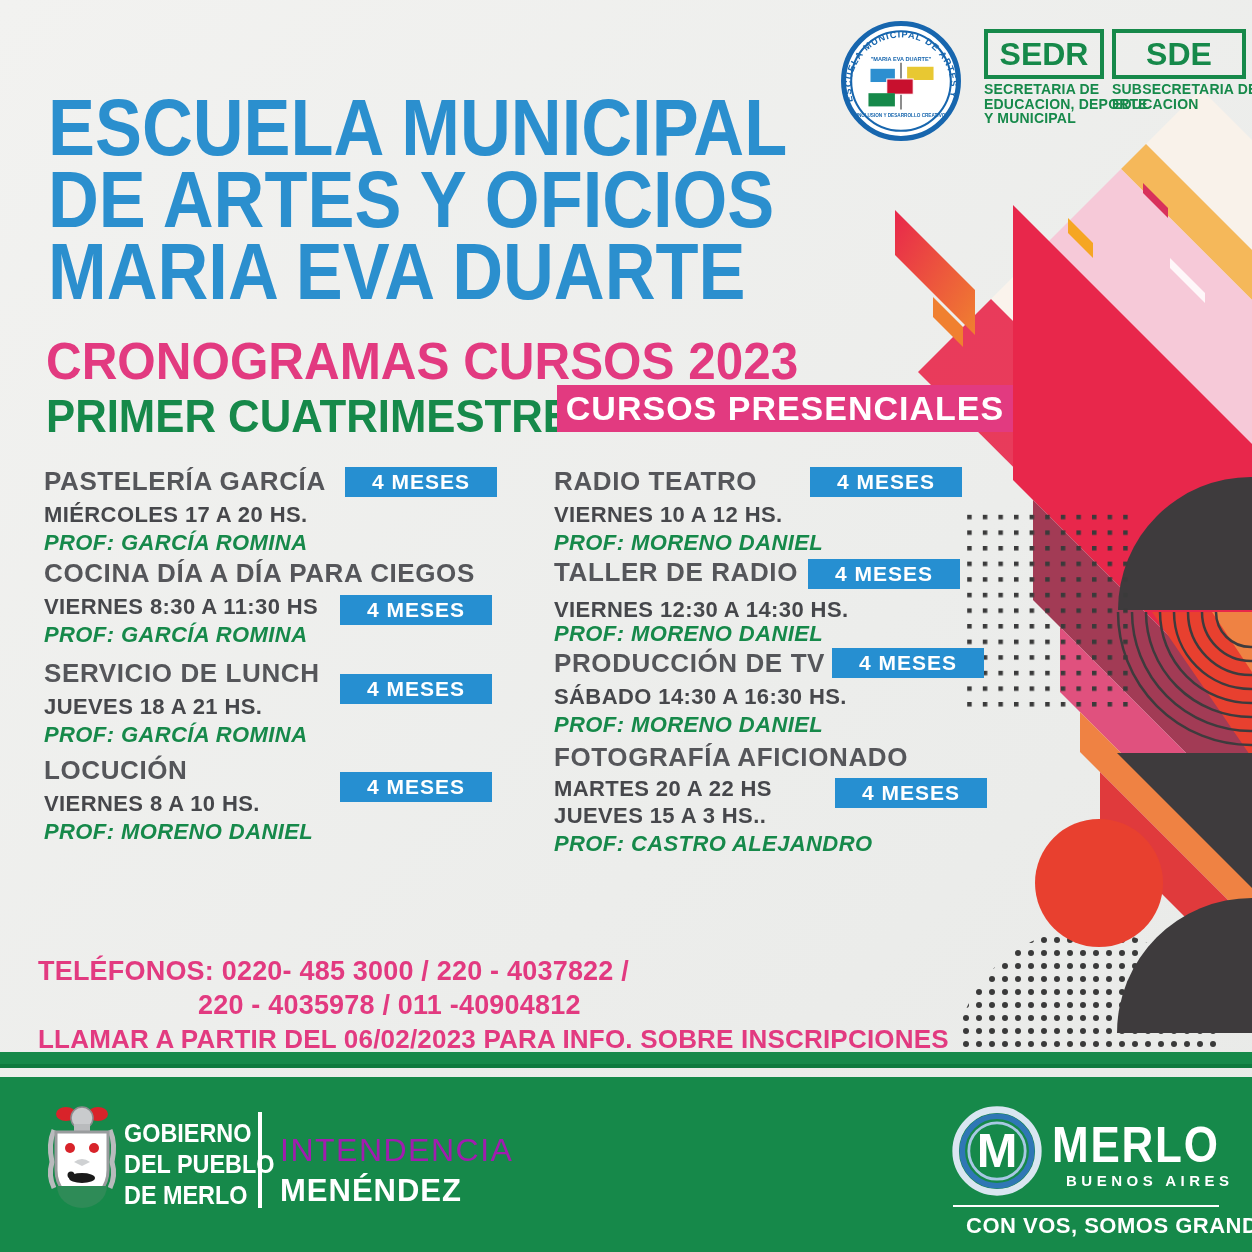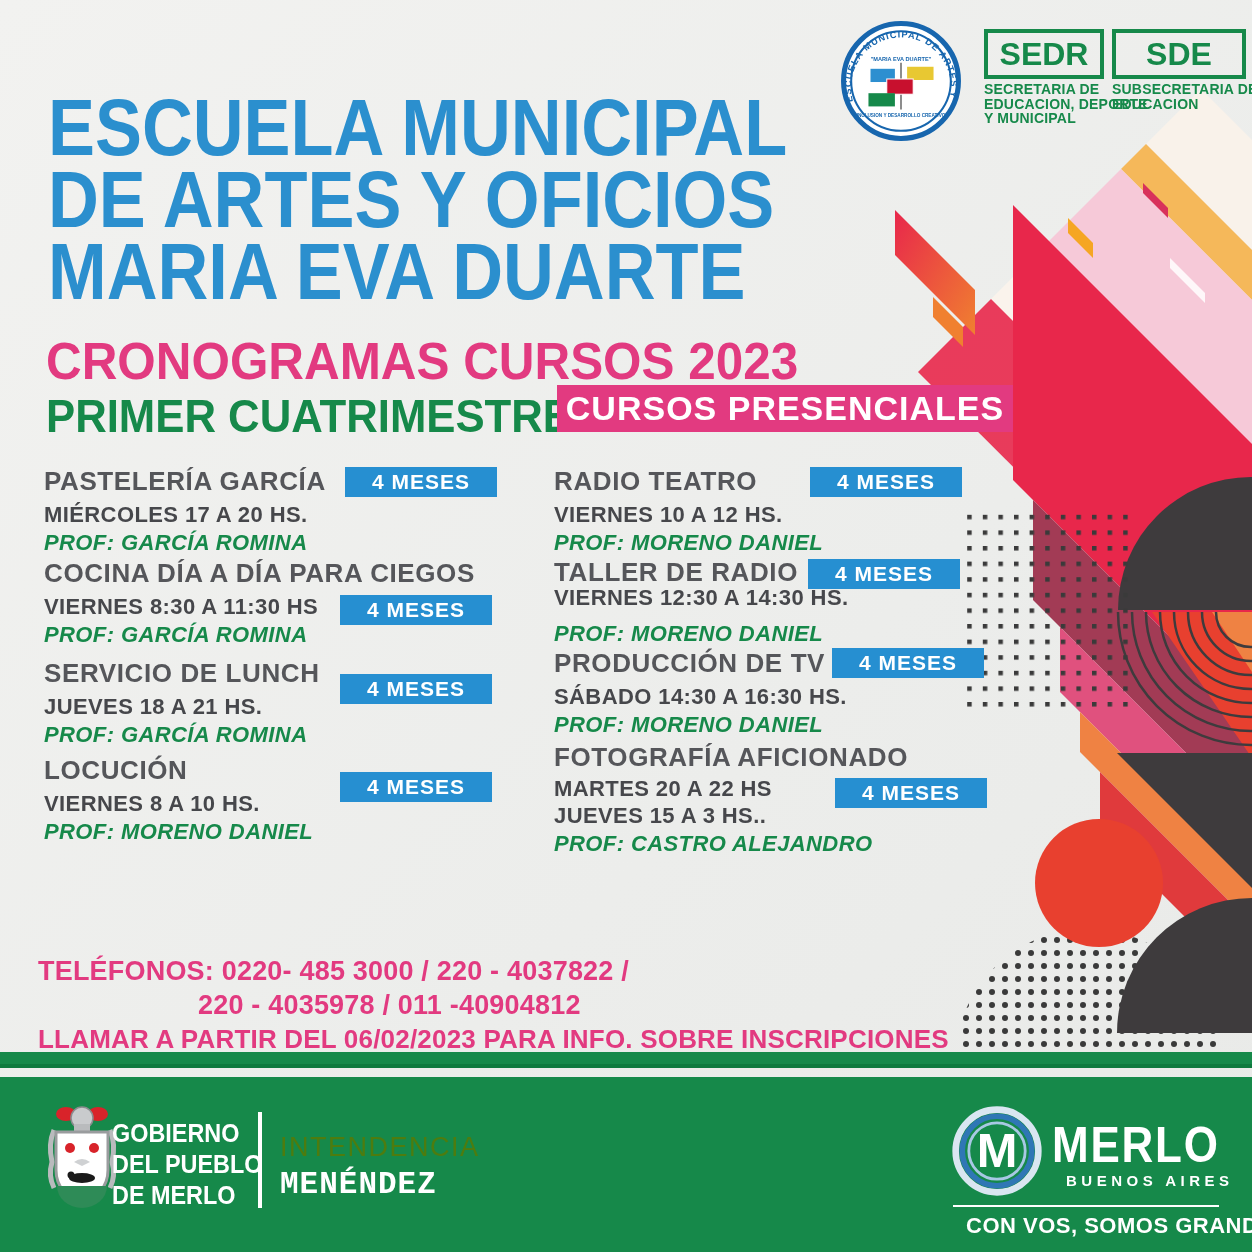--- a/index.html
+++ b/index.html
@@ -27,22 +27,22 @@
   .c-prof{position:absolute;left:0;font-weight:bold;font-size:22px;color:var(--green);letter-spacing:.4px;white-space:nowrap;font-style:italic;}
   .badge{position:absolute;width:152px;height:30px;background:var(--badge);display:flex;align-items:center;justify-content:center;
     color:#fff;font-weight:bold;font-size:21px;letter-spacing:1px;}
   
   .phone{color:var(--pink);font-weight:bold;font-size:27px;letter-spacing:.2px;}
   
   .stripe{position:absolute;left:0;width:1252px;background:var(--green);}
   .band{position:absolute;left:0;top:1077px;width:1252px;height:175px;background:var(--green);}
   .gov-line{color:#fff;font-weight:bold;font-size:26px;line-height:31px;}
   .divider{position:absolute;width:4px;background:#fff;}
-  .intend1{color:#4d7c0f;font-weight:400;font-size:27px;letter-spacing:1.5px;}
-  .intend2{color:#fff;font-weight:bold;font-size:31px;letter-spacing:1px;font-family:Liberation Mono, monospace;}
+  .intend1{color:#a21caf;font-weight:400;font-size:32px;letter-spacing:1.5px;}
+  .intend2{color:#fff;font-weight:bold;font-size:31px;letter-spacing:1px;}
   .merlo{color:#fff;font-weight:bold;font-size:50px;letter-spacing:2px;}
   .merlo-sub{color:#fff;font-weight:bold;font-size:15px;letter-spacing:4.5px;}
   .slogan{color:#fff;font-weight:bold;font-size:22px;letter-spacing:.5px;}
   .hline{position:absolute;height:2px;background:#fff;}
 </style>
 </head>
 <body>
 
 <svg class="abs" style="left:0;top:0;z-index:0" width="1252" height="1252" viewBox="0 0 1252 1252">
   <defs>
@@ -182,21 +182,21 @@
 <div class="course" style="left:554px;top:466px;z-index:2">
   <div class="c-title">RADIO TEATRO</div>
   <div class="badge" style="left:256px;top:1px">4 MESES</div>
   <div class="c-sched" style="top:36px">VIERNES 10 A 12 HS.</div>
   <div class="c-prof" style="top:64px">PROF: MORENO DANIEL</div>
 </div>
 
 <div class="course" style="left:554px;top:557px;z-index:2">
   <div class="c-title">TALLER DE RADIO</div>
   <div class="badge" style="left:254px;top:2px">4 MESES</div>
-  <div class="c-sched" style="top:28px">VIERNES 12:30 A 14:30 HS.</div>
+  <div class="c-sched" style="top:40px">VIERNES 12:30 A 14:30 HS.</div>
   <div class="c-prof" style="top:64px">PROF: MORENO DANIEL</div>
 </div>
 
 <div class="course" style="left:554px;top:648px;z-index:2">
   <div class="c-title">PRODUCCIÓN DE TV</div>
   <div class="badge" style="left:278px;top:0px">4 MESES</div>
   <div class="c-sched" style="top:36px">SÁBADO 14:30 A 16:30 HS.</div>
   <div class="c-prof" style="top:64px">PROF: MORENO DANIEL</div>
 </div>
 
@@ -227,21 +227,21 @@
   <path d="M66,26 Q72,40 68,58 Q72,72 66,84" fill="none" stroke="#B9BBBD" stroke-width="5"></path>
   <path d="M12,28 h52 v38 a26,30 0 0 1 -26,30 a26,30 0 0 1 -26,-30 z" fill="#ffffff" stroke="#9a9c9e" stroke-width="3"></path>
   <circle cx="26" cy="44" r="5" fill="#D8232A"></circle>
   <circle cx="50" cy="44" r="5" fill="#D8232A"></circle>
   <path d="M30,58 q8,-6 16,0 l-8,4 z" fill="#cfd1d3"></path>
   <ellipse cx="38" cy="74" rx="13" ry="5" fill="#1a1a1a"></ellipse>
   <circle cx="27" cy="71" r="3.5" fill="#1a1a1a"></circle>
   <path d="M13,82 a25,22 0 0 0 50,0 z" fill="#2E8B57"></path>
 </svg>
 
-<div class="abs" style="left:112px;top:1118px;z-index:4">
+<div class="abs" style="left:124px;top:1118px;z-index:4">
   <div class="t gov-line"><span class="cx" style="transform:scaleX(0.9)">GOBIERNO</span></div>
   <div class="t gov-line"><span class="cx" style="transform:scaleX(0.9)">DEL PUEBLO</span></div>
   <div class="t gov-line"><span class="cx" style="transform:scaleX(0.9)">DE MERLO</span></div>
 </div>
 
 <div class="divider" style="left:258px;top:1112px;height:96px;z-index:4"></div>
 
 <div class="abs" style="left:280px;top:1132px;z-index:4">
   <div class="t intend1">INTENDENCIA</div>
   <div class="t intend2" style="margin-top:4px">MENÉNDEZ</div>

